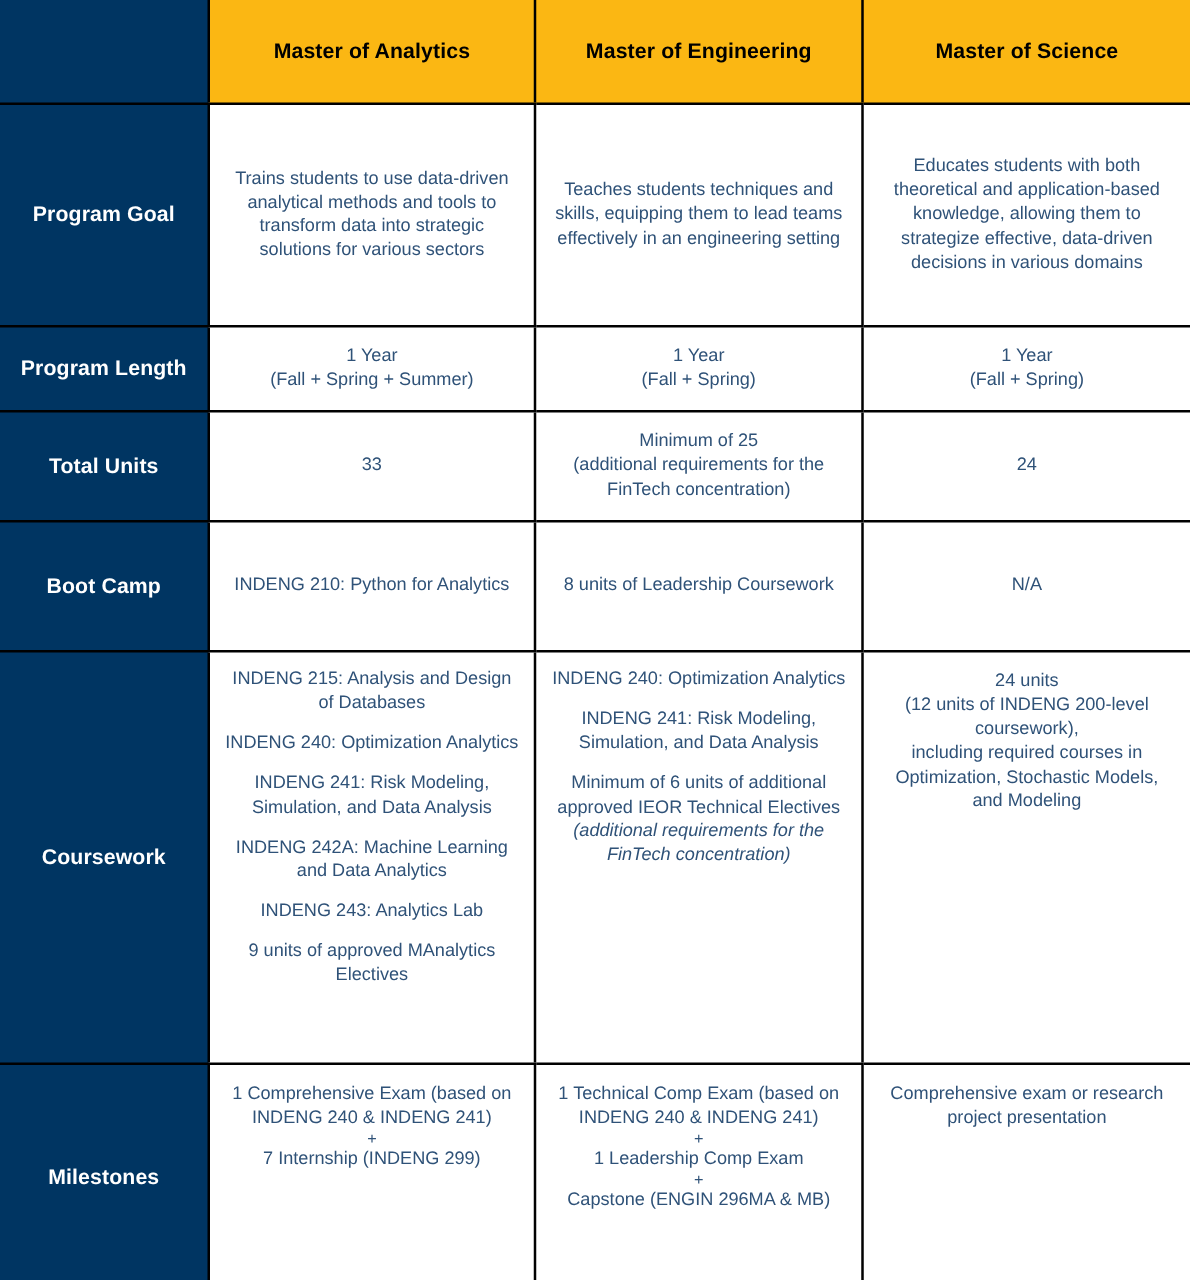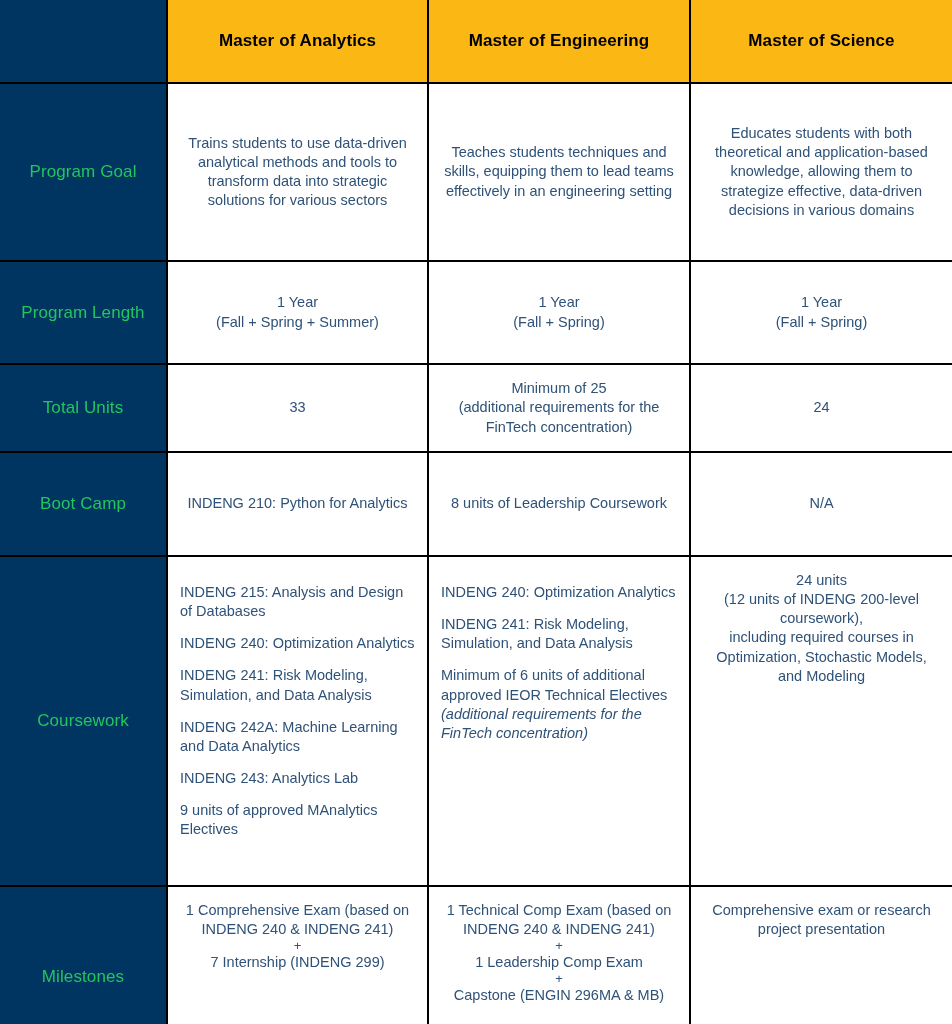--- a/index.html
+++ b/index.html
@@ -18,22 +18,22 @@
     width: 952px;
     height: 1024px;
     border-collapse: collapse;
     table-layout: fixed;
     border-radius: 16px;
   }
 
   
   .row-label {
     background: #003562;
-    color: #22c55e;
-    font-weight: normal;
+    color: #ffffff;
+    font-weight: bold;
     font-size: 17px;
     text-align: center;
     vertical-align: middle;
     width: 167px;
     border-top: 2px solid #000000;
     border-bottom: 2px solid #000000;
     border-right: 0;
     letter-spacing: 0.1px;
     line-height: 1.25;
     padding: 0 6px;
@@ -68,23 +68,23 @@
     font-size: 14.5px;
     line-height: 1.32;
     vertical-align: middle;
     text-align: center;
     border-left: 2px solid #000000;
     border-top: 2px solid #000000;
     border-bottom: 2px solid #000000;
     padding: 10px 12px;
   }
   .cell.left-align {
-    text-align: left;
+    text-align: center;
     vertical-align: top;
-    padding-top: 26px;
+    padding-top: 12px;
   }
   .cell.top-align {
     vertical-align: top;
     padding-top: 14px;
     margin-top: 31px;
   }
 
   .cell p {
     margin: 0 0 13px 0;
   }
@@ -97,21 +97,21 @@
     margin: 0;
     line-height: 1.05;
     font-size: 13px;
   }
 
   em, .ital {
   }
 
   
   .r-goal   { height: 178px; }
-  .r-length { height: 103px; }
+  .r-length { height: 68px; }
   .r-units  { height: 88px; }
   .r-boot   { height: 104px; }
   .r-course { height: 330px; }
   .r-mile   { height: 182px; }
 </style>
 </head>
 <body>
 
 <table class="comparison-table">
   <colgroup>

